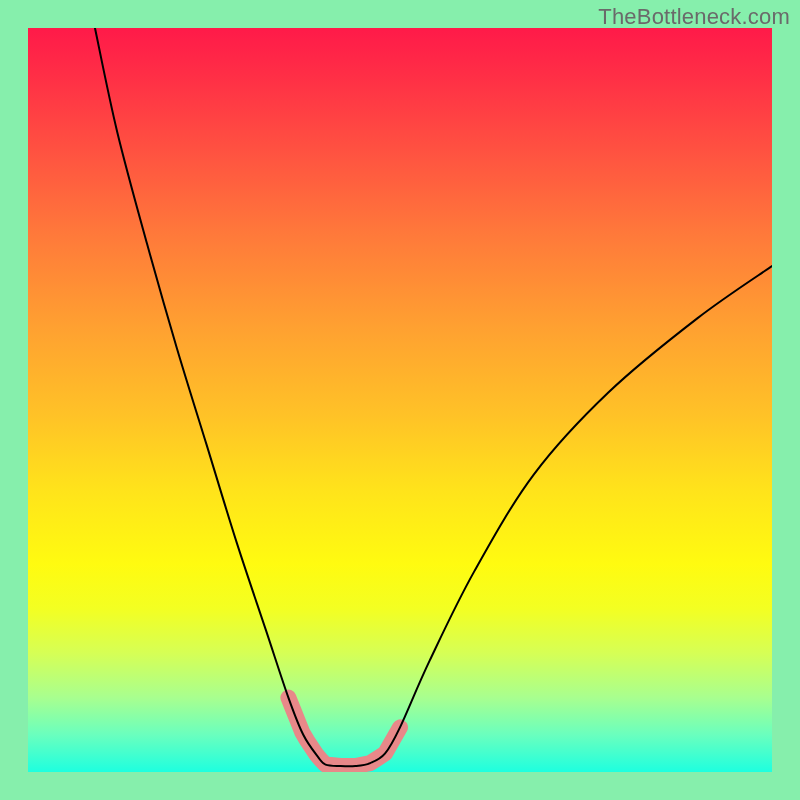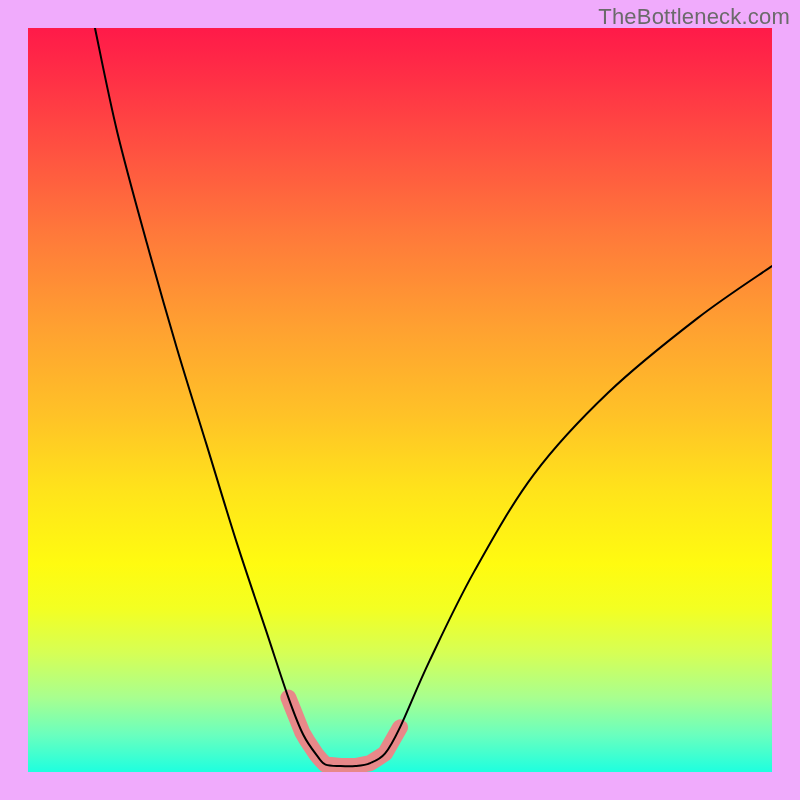--- a/index.html
+++ b/index.html
@@ -1,20 +1,20 @@
 <!DOCTYPE html>
 <html><head>
 <meta charset="utf-8">
 <style>
   * { margin: 0; padding: 0; box-sizing: border-box; }
   html, body { width: 800px; height: 800px; overflow: hidden; background: #000; }
   .outer {
     width: 800px;
     height: 800px;
-    background: #f0abfc;
+    background: #86efac;
     position: relative;
   }
   .plot-area {
     position: absolute;
     left: 28px;
     top: 28px;
     width: 744px;
     height: 744px;
     background: linear-gradient(to bottom,
       #ff1a49 0%,

